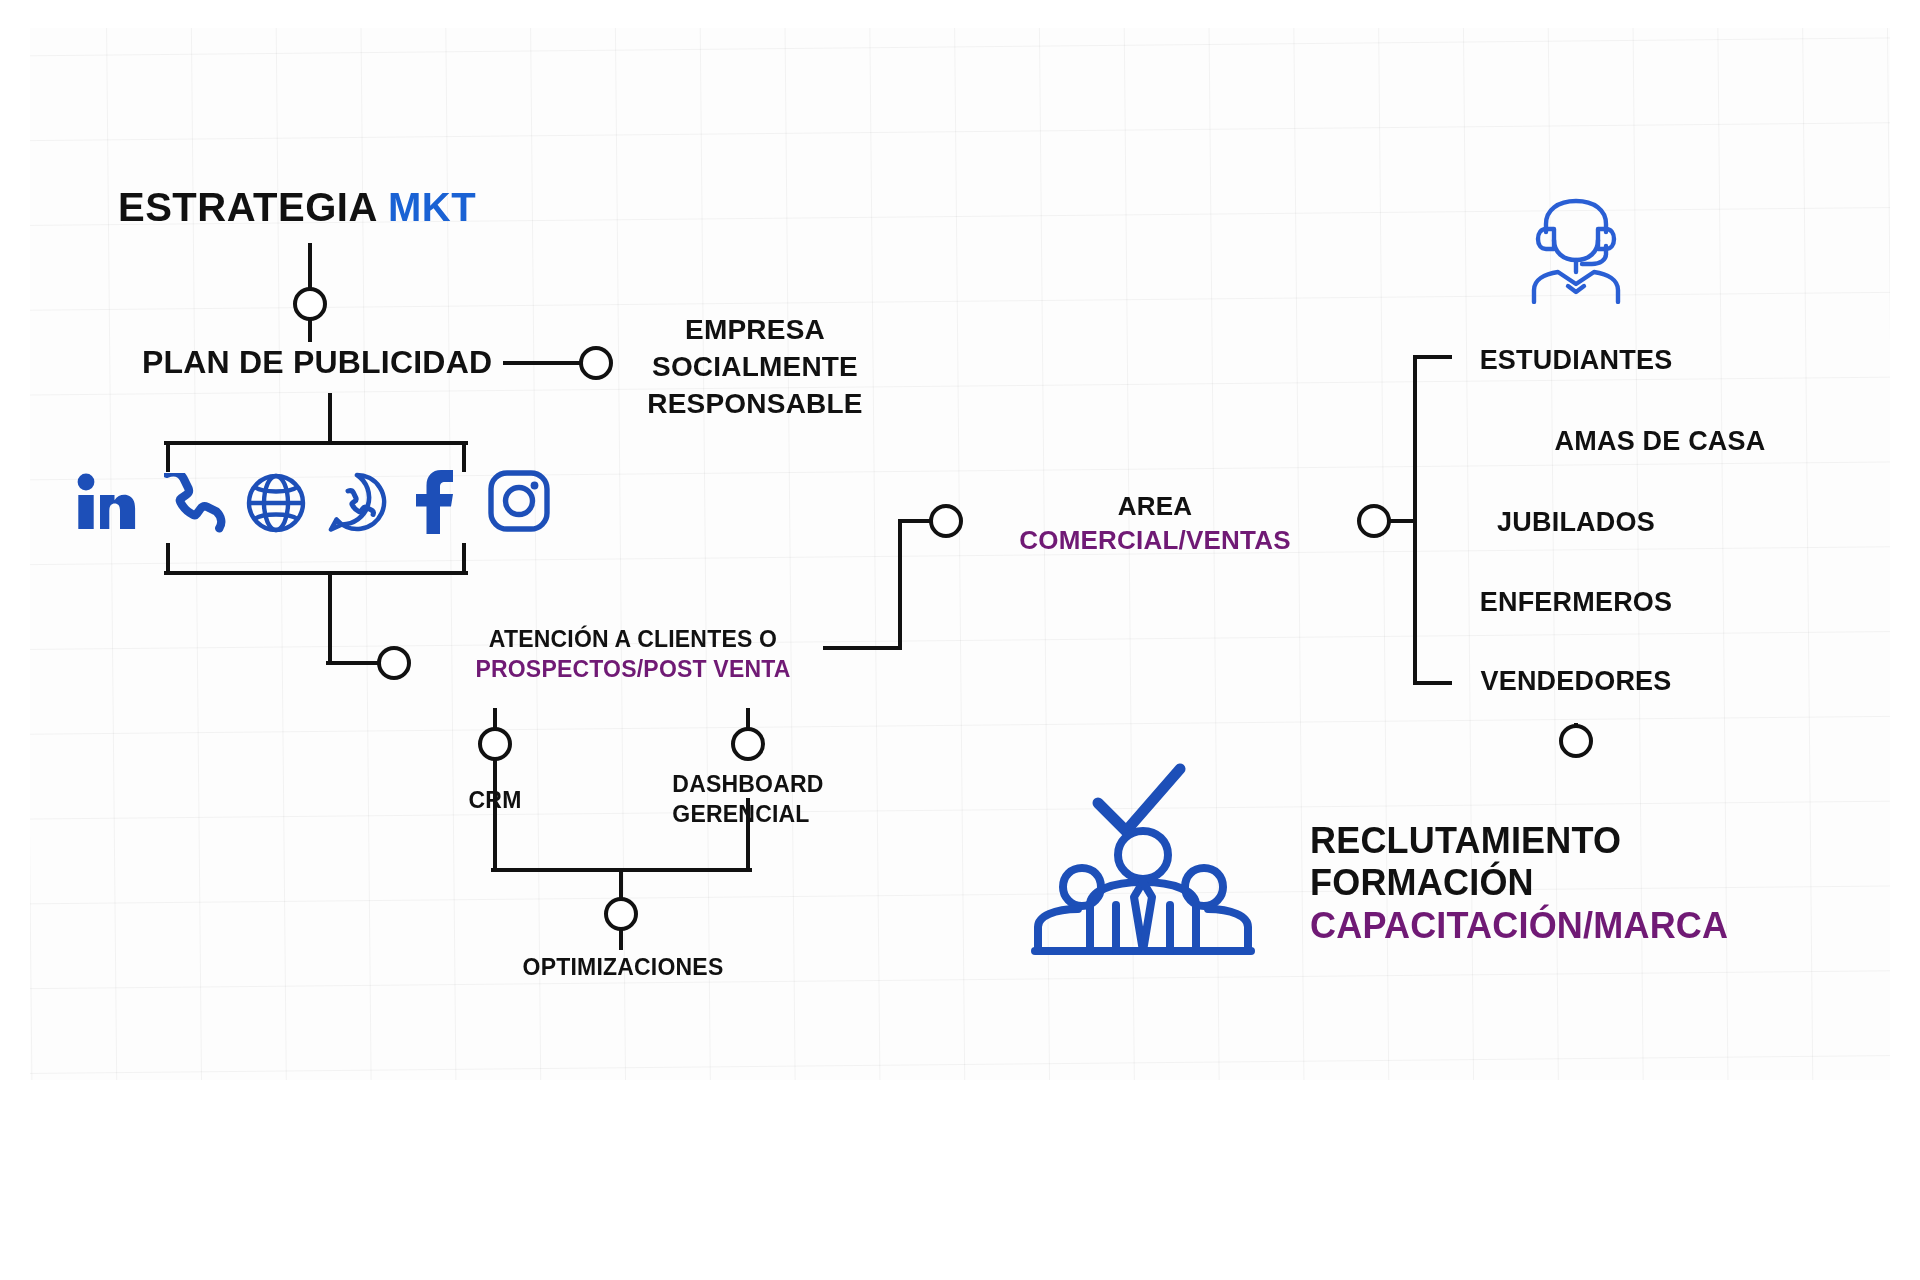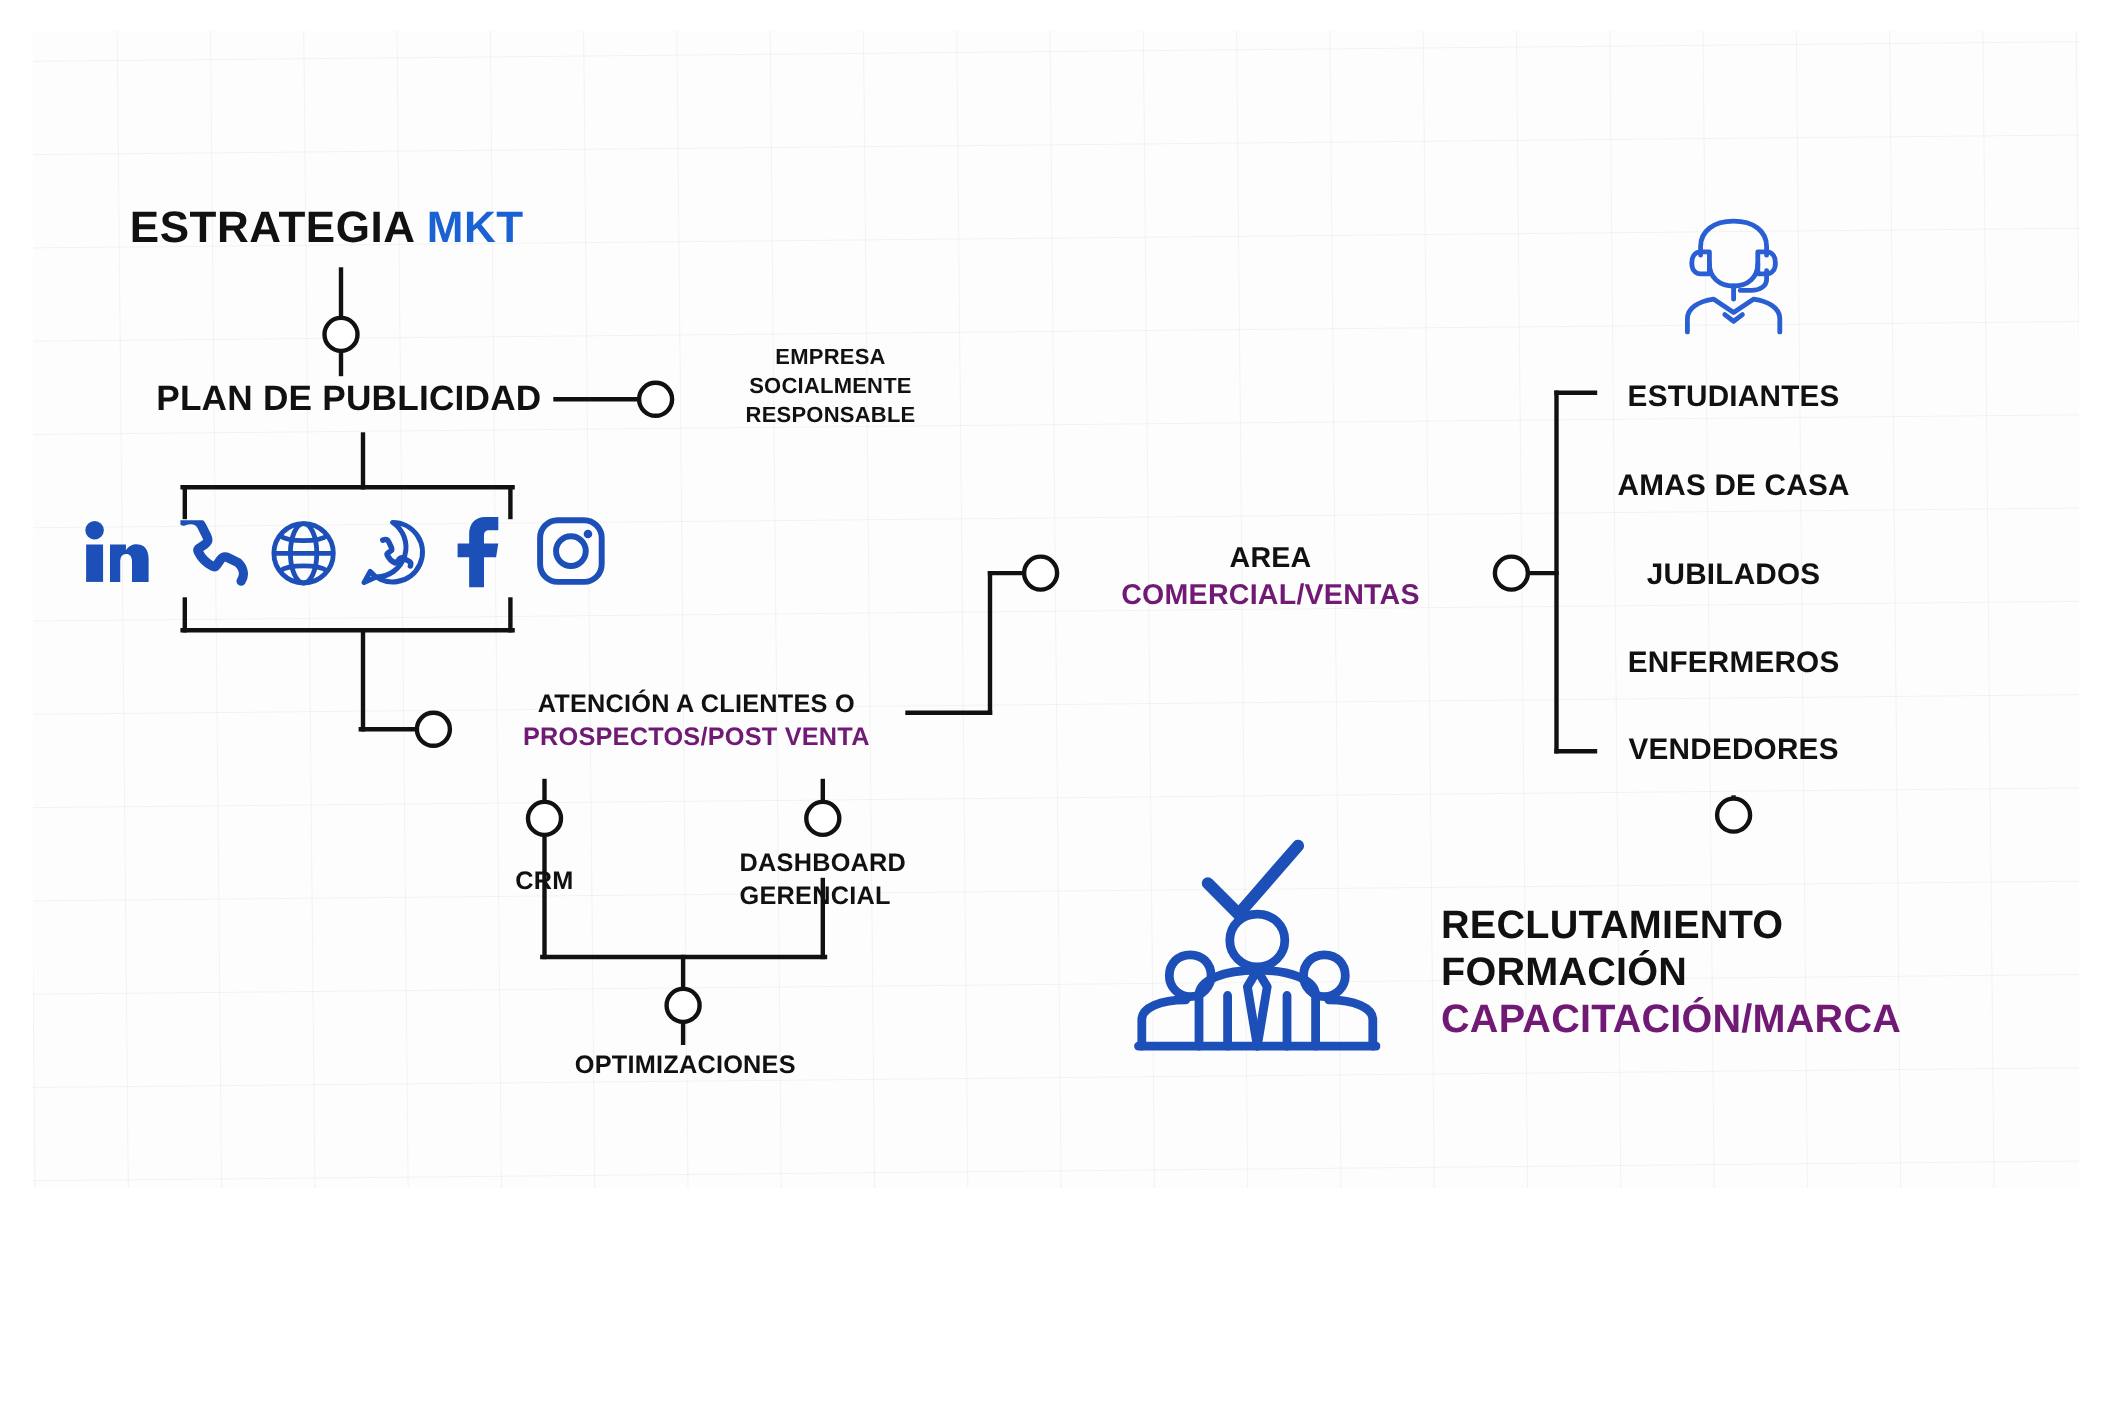--- a/index.html
+++ b/index.html
@@ -34,32 +34,32 @@
   svg#lines{position:absolute;left:0;top:0;width:1920px;height:1280px;pointer-events:none;}
 
   .lbl{position:absolute;color:#111111;font-weight:bold;letter-spacing:0.2px;line-height:1.12;white-space:pre;}
   .blue{color:#701a75;}
   .lft{text-align:left;}
 
   #title{left:118px;top:185px;font-size:40px;letter-spacing:0.5px;}
   #title .blue{color:#1a62d4;}
 
   #plan{left:142px;top:345px;font-size:32px;}
-  #esr{left:755px;top:312px;font-size:20px;text-align:center;transform:translateX(-50%);line-height:1.32;}
+  #esr{left:755px;top:312px;font-size:28px;text-align:center;transform:translateX(-50%);line-height:1.32;}
 
   #atencion{left:633px;top:625px;font-size:23px;text-align:center;transform:translateX(-50%);line-height:1.30;}
   #crm{left:495px;top:788px;font-size:23px;text-align:center;transform:translateX(-50%);}
   #dash{left:748px;top:770px;font-size:23px;text-align:left;transform:translateX(-50%);line-height:1.30;}
   #optim{left:623px;top:955px;font-size:23px;text-align:left;transform:translateX(-50%);}
 
   #area{left:1155px;top:490px;font-size:26px;text-align:center;transform:translateX(-50%);line-height:1.30;}
 
   .aud{font-size:27px;text-align:center;transform:translateX(-50%);}
   #aud0{left:1576px;top:345px;}
-  #aud1{left:1576px;top:426px;}
+  #aud1{left:1660px;top:426px;}
   #aud2{left:1576px;top:507px;}
   #aud3{left:1576px;top:587px;}
   #aud4{left:1576px;top:666px;}
 
   #reclu{left:1310px;top:820px;font-size:36px;line-height:1.18;text-align:left;}
 
   .icon-svg{position:absolute;}
   #ico-li{left:77px;top:473px;}
   #ico-ph{left:164px;top:473px;}
   #ico-gl{left:245px;top:472px;}

